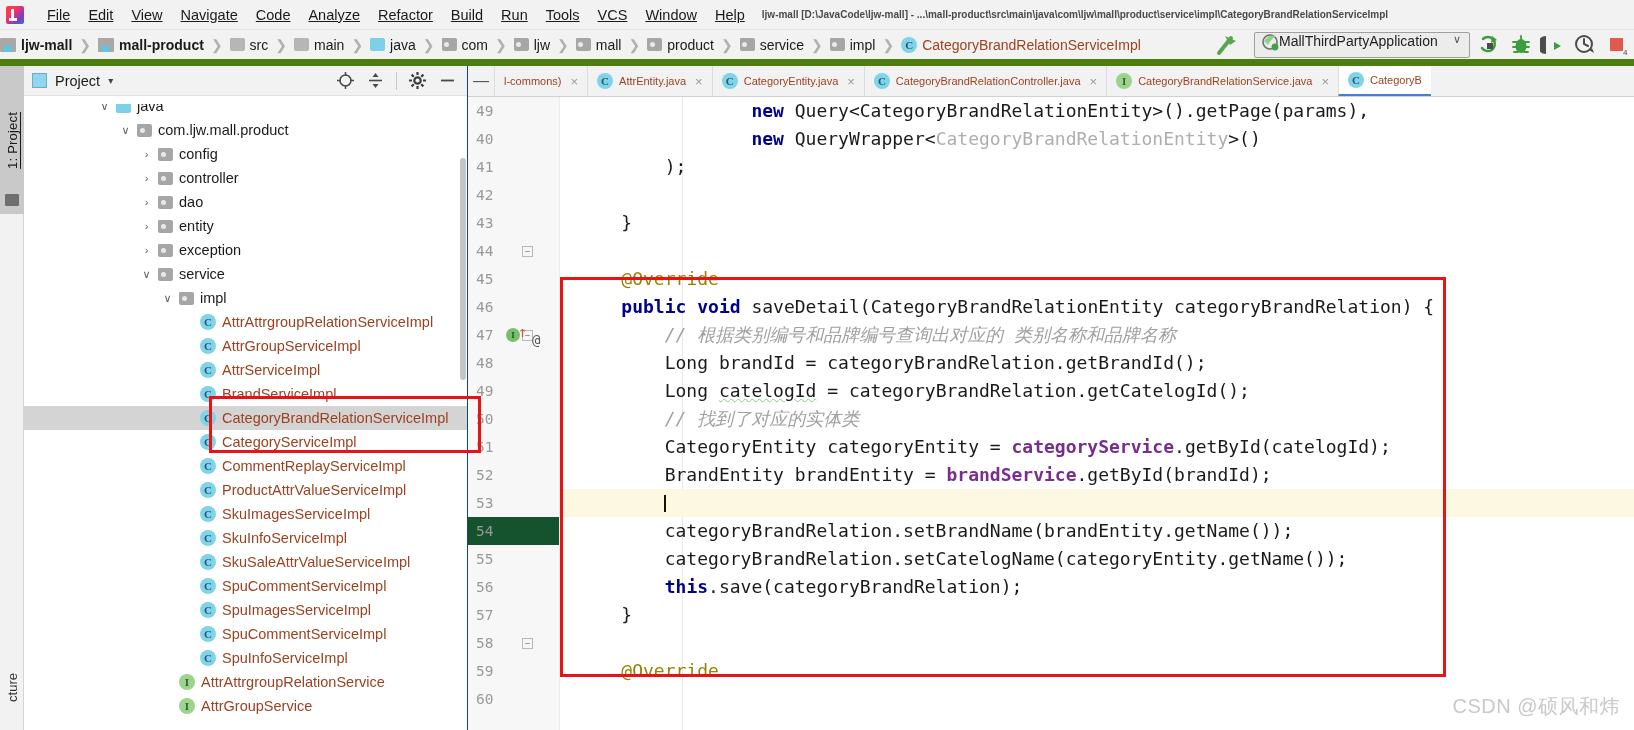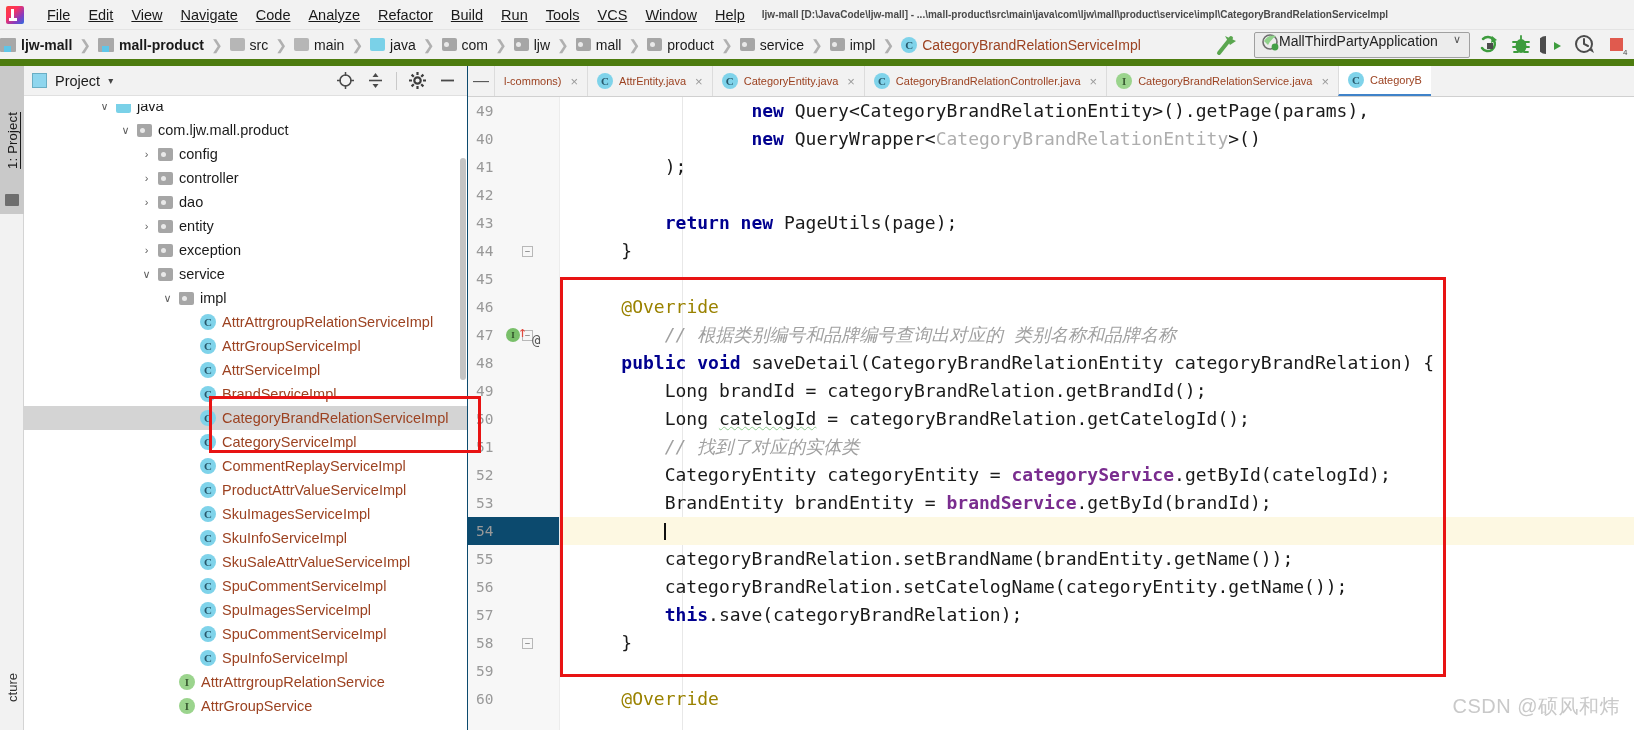--- a/index.html
+++ b/index.html
@@ -186,21 +186,21 @@
   .codearea { flex:1; display:flex; position:relative; overflow:hidden; background:#fff;}
   .gutter {
     width:92px; background:#f7f7f7; flex:none; position:relative;
     border-right:1px solid #ececec;
   }
   .gline {
     height:28px; font-family:"DejaVu Sans Mono", monospace; font-size:14.5px;
     color:#999; text-align:left; padding-left:8px; line-height:28px;
     position:relative;
   }
-  .gline.hl { background:#0c4a6e; }
+  .gline.hl { background:#14532d; }
   .fold {
     position:absolute; right:26px; top:9px; width:11px; height:11px;
     border:1px solid #b8b8b8; color:#777; font-size:9px; line-height:9px;
     text-align:center; background:#f7f7f7;
   }
   .gmark-iface {
     position:absolute; left:38px; top:7px; width:14px; height:14px; border-radius:50%;
     background:#79bf6a; color:#2d4a26; font-size:9px; font-weight:bold;
     display:flex; align-items:center; justify-content:center;
     font-family:"Liberation Serif",serif;
@@ -647,26 +647,25 @@
           <div class="gline">58<span class="fold">−</span></div>
           <div class="gline">59</div>
           <div class="gline">60</div>
         </div>
       <div class="codescroll" id="codescroll">
         <div class="vguide" style="left:122px"></div>
       <div class="cline">                <span class="kw">new</span> Query&lt;CategoryBrandRelationEntity&gt;().getPage(params),</div>
           <div class="cline">                <span class="kw">new</span> QueryWrapper&lt;<span class="faded">CategoryBrandRelationEntity</span>&gt;()</div>
           <div class="cline">        );</div>
           <div class="cline"></div>
-          <div class="cline">        <span class="kw">return</span> <span class="kw">new</span> PageUtils(page);</div>
           <div class="cline">    }</div>
           <div class="cline"></div>
           <div class="cline">    <span class="anno">@Override</span></div>
+          <div class="cline">    <span class="kw">public</span> <span class="kw">void</span> saveDetail(CategoryBrandRelationEntity categoryBrandRelation) {</div>
           <div class="cline">        <span class="cmt">// 根据类别编号和品牌编号查询出对应的 类别名称和品牌名称</span></div>
-          <div class="cline">    <span class="kw">public</span> <span class="kw">void</span> saveDetail(CategoryBrandRelationEntity categoryBrandRelation) {</div>
           <div class="cline">        Long brandId = categoryBrandRelation.getBrandId();</div>
           <div class="cline">        Long <span class="wavy">catelogId</span> = categoryBrandRelation.getCatelogId();</div>
           <div class="cline">        <span class="cmt">// 找到了对应的实体类</span></div>
           <div class="cline">        CategoryEntity categoryEntity = <span class="fld">categoryService</span>.getById(catelogId);</div>
           <div class="cline">        BrandEntity brandEntity = <span class="fld">brandService</span>.getById(brandId);</div>
           <div class="cline hl">        <span class="caret"></span></div>
           <div class="cline">        categoryBrandRelation.setBrandName(brandEntity.getName());</div>
           <div class="cline">        categoryBrandRelation.setCatelogName(categoryEntity.getName());</div>
           <div class="cline">        <span class="kw">this</span>.save(categoryBrandRelation);</div>
           <div class="cline">    }</div>

